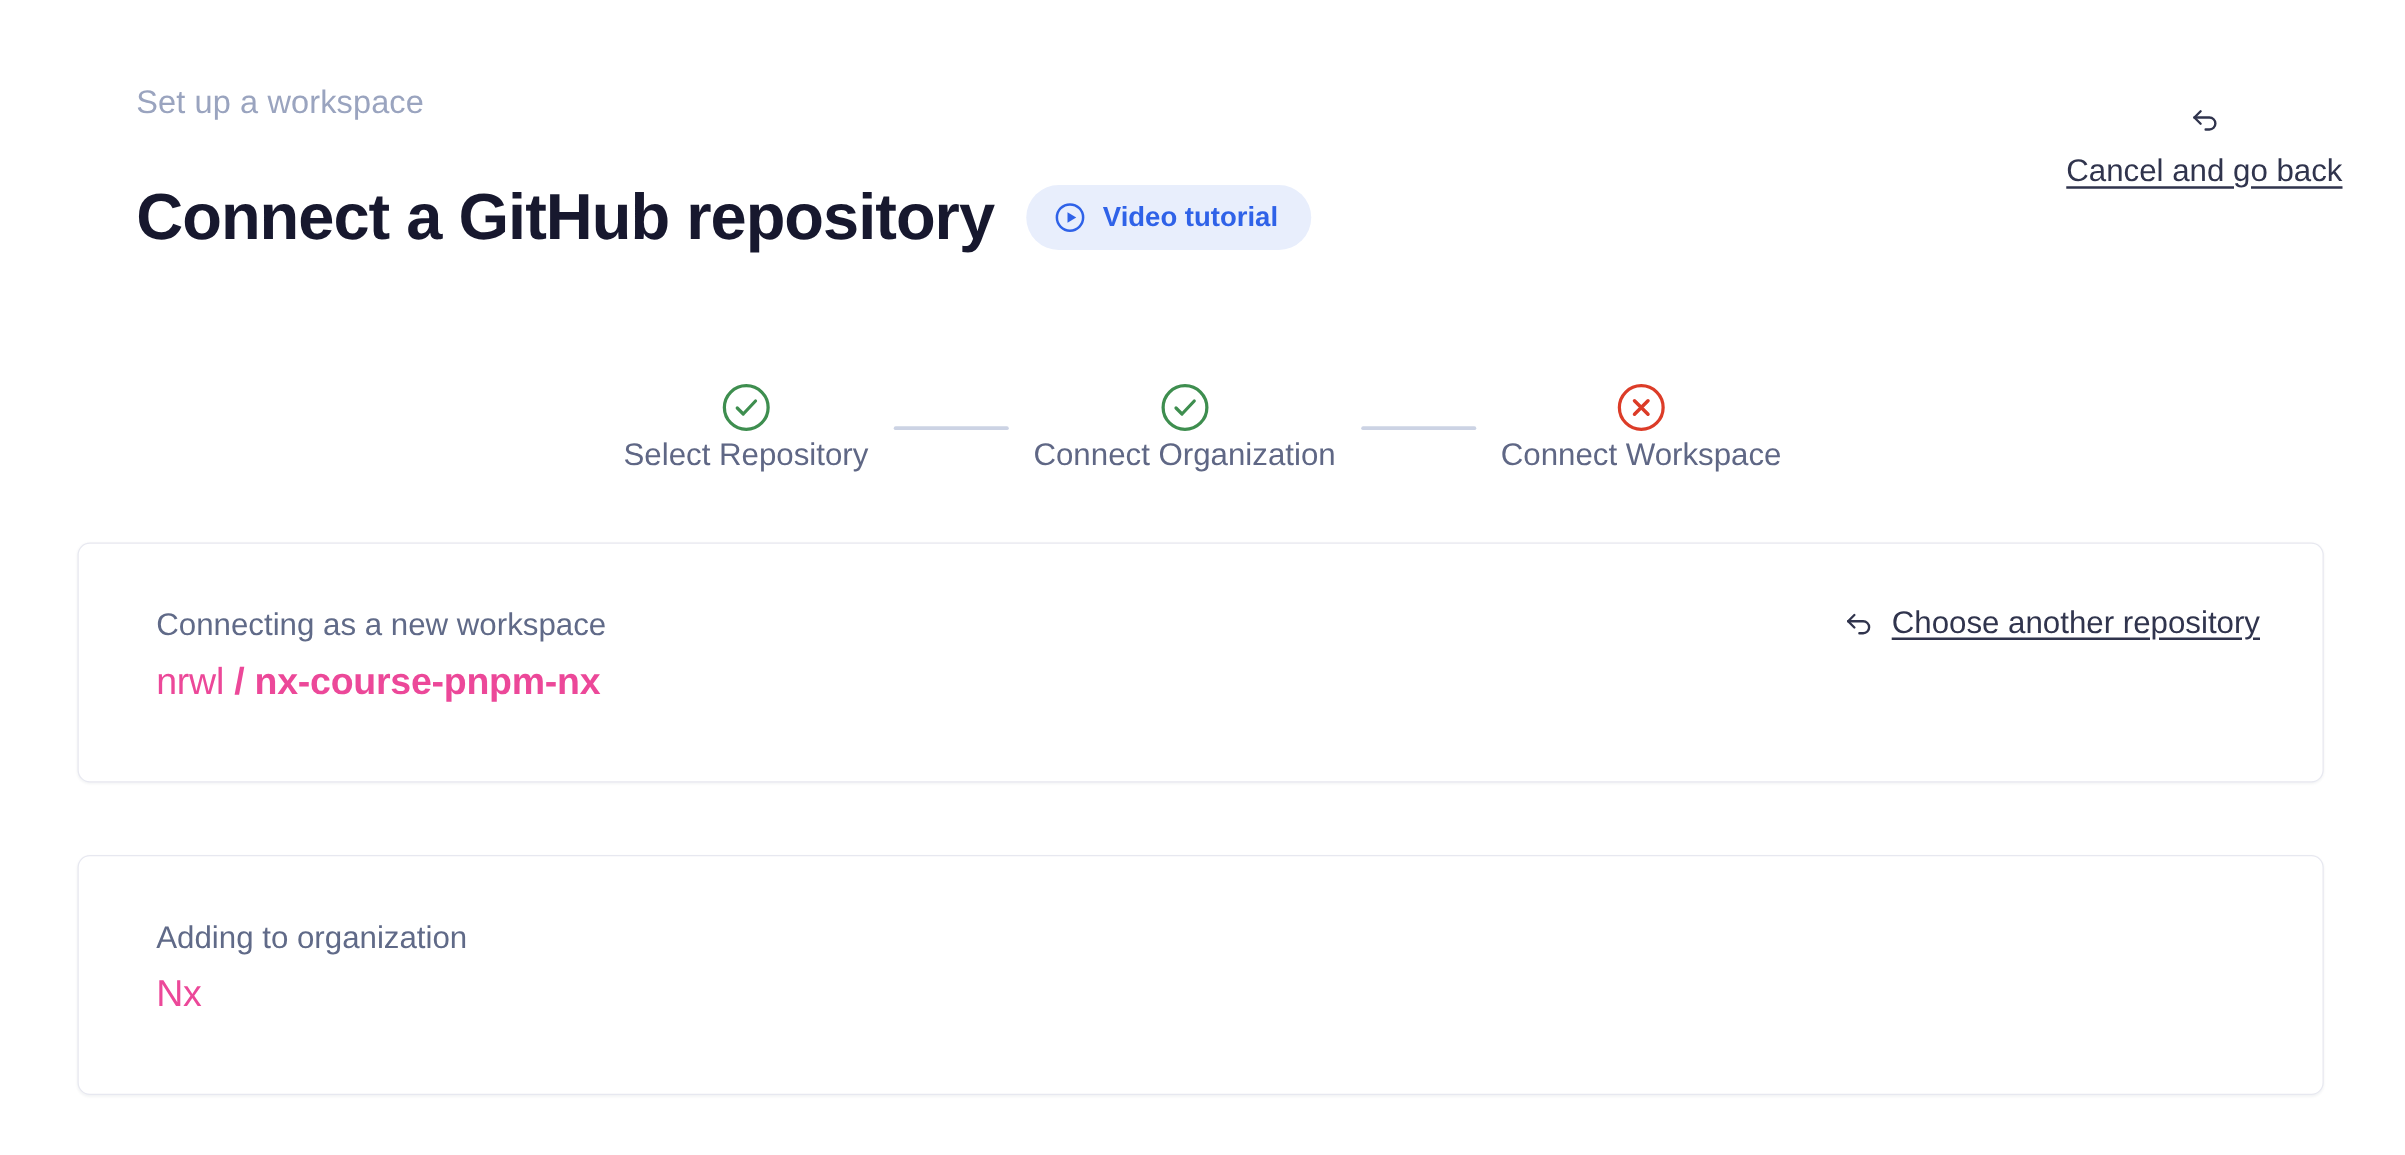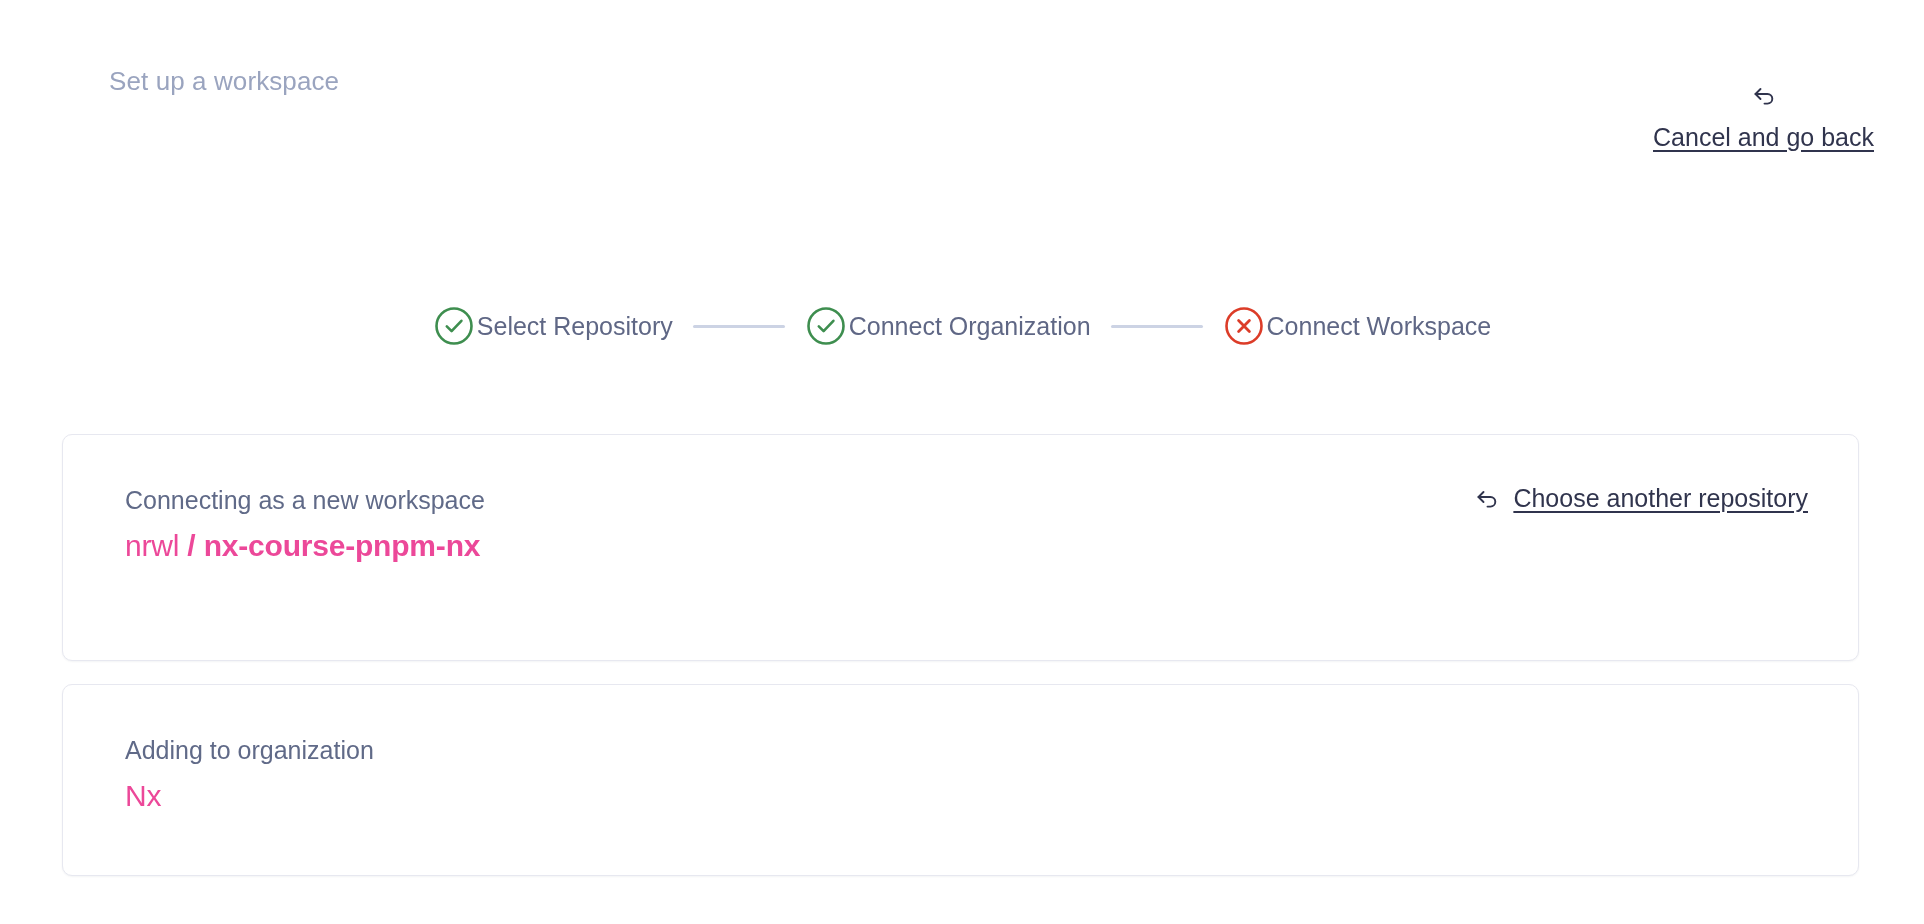--- a/index.html
+++ b/index.html
@@ -103,20 +103,21 @@
     align-items: center;
     justify-content: center;
     gap: 0;
   }
 
   .step {
     display: inline-flex;
     align-items: center;
     gap: 2px;
     cursor: pointer;
+    flex-direction: column;
   }
 
   .step-label {
     font-size: 25px;
     line-height: 30px;
     color: #5f6785;
     font-weight: 400;
     white-space: nowrap;
   }
 
@@ -134,21 +135,21 @@
   
   .card {
     position: absolute;
     left: 62px;
     width: 1797px;
     background: #ffffff;
     border: 1px solid #e7e8f0;
     border-radius: 10px;
     box-shadow: 0 1px 2px rgba(27, 31, 59, 0.05);
   }
-  .card-repo { top: 434px; height: 227px; }
+  .card-repo { top: 434px; height: 192px; }
   .card-org  { top: 684px; height: 192px; }
 
   .card-inner {
     position: relative;
     height: 100%;
     padding: 50px 48px 0 62px;
   }
 
   .card-caption {
     font-size: 25px;
@@ -189,20 +190,33 @@
   .uturn-icon { display: block; flex: none; }
 </style>
 </head>
 <body>
 
 <div class="page">
 
   <div class="header">
     <div class="eyebrow">Set up a workspace</div>
 
+    <div class="title-row">
+      <h1 class="page-title">Connect a GitHub repository</h1>
+
+      <button class="video-pill">
+        <span>
+          <svg width="26" height="26" viewBox="0 0 26 26" fill="none" aria-hidden="true">
+            <circle cx="13" cy="13" r="10.5" stroke="#2f62e8" stroke-width="2"></circle>
+            <path d="M11 8.8 L18 13 L11 17.2 Z" fill="#2f62e8"></path>
+          </svg>
+        </span>
+        <span>Video tutorial</span>
+      </button>
+    </div>
   </div>
 
   <a class="cancel-link">
     <span>
       <svg class="uturn-icon" width="28" height="28" viewBox="0 0 28 28" fill="none" aria-hidden="true">
         <path d="M10.5 7 L5.5 12 L10.5 17" stroke="#30344d" stroke-width="1.9" stroke-linecap="round" stroke-linejoin="round"></path>
         <path d="M5.5 12 H17.5 A4.8 4.8 0 0 1 17.5 21.6 H14.5" stroke="#30344d" stroke-width="1.9" stroke-linecap="round" stroke-linejoin="round"></path>
       </svg>
     </span>
     <span class="link-text">Cancel and go back</span>

